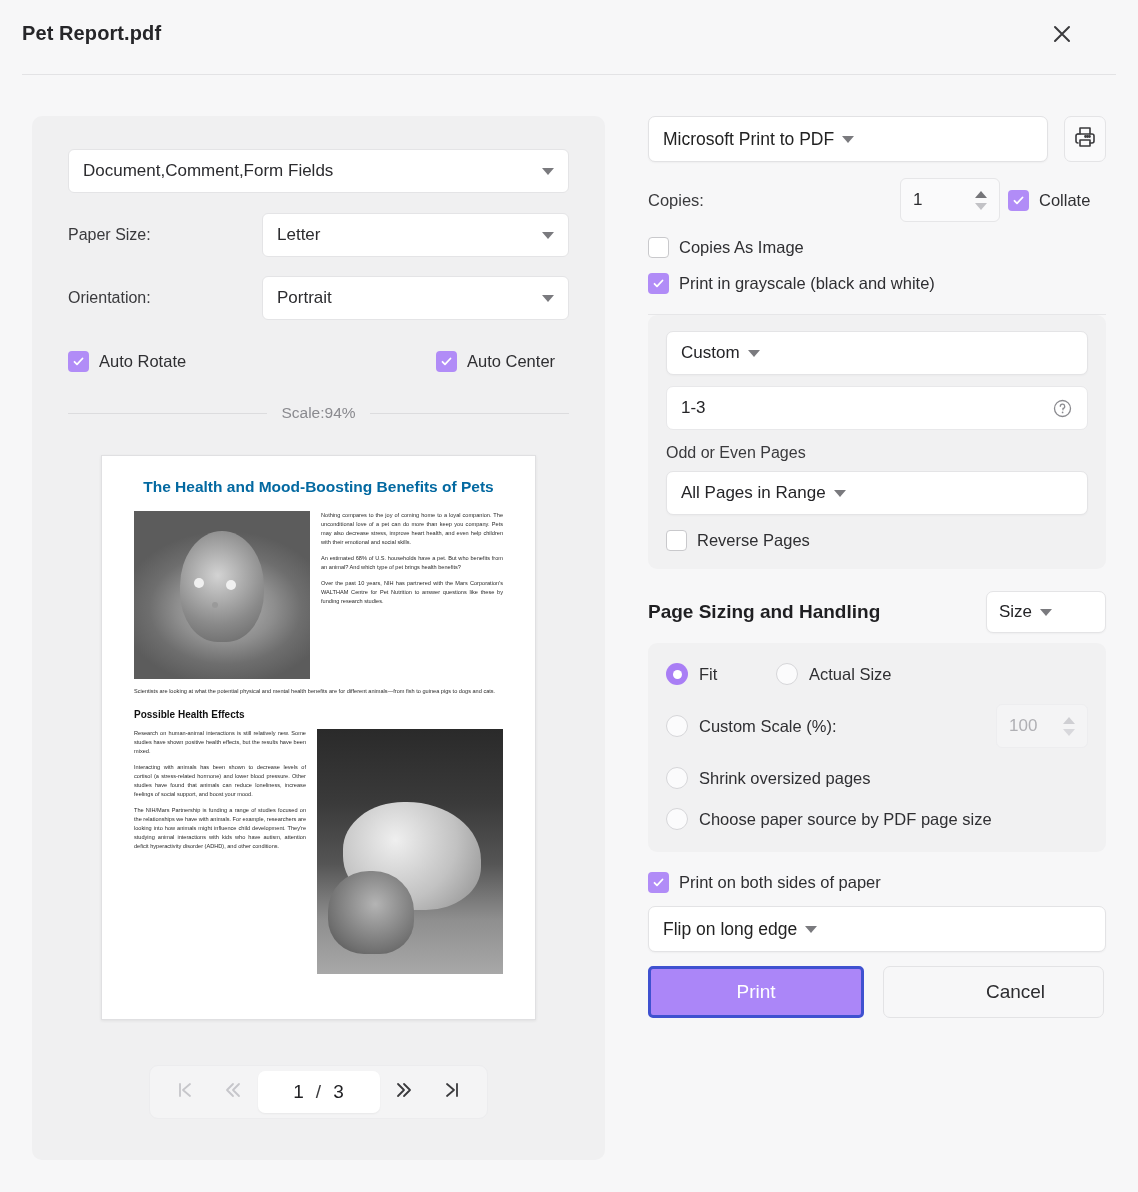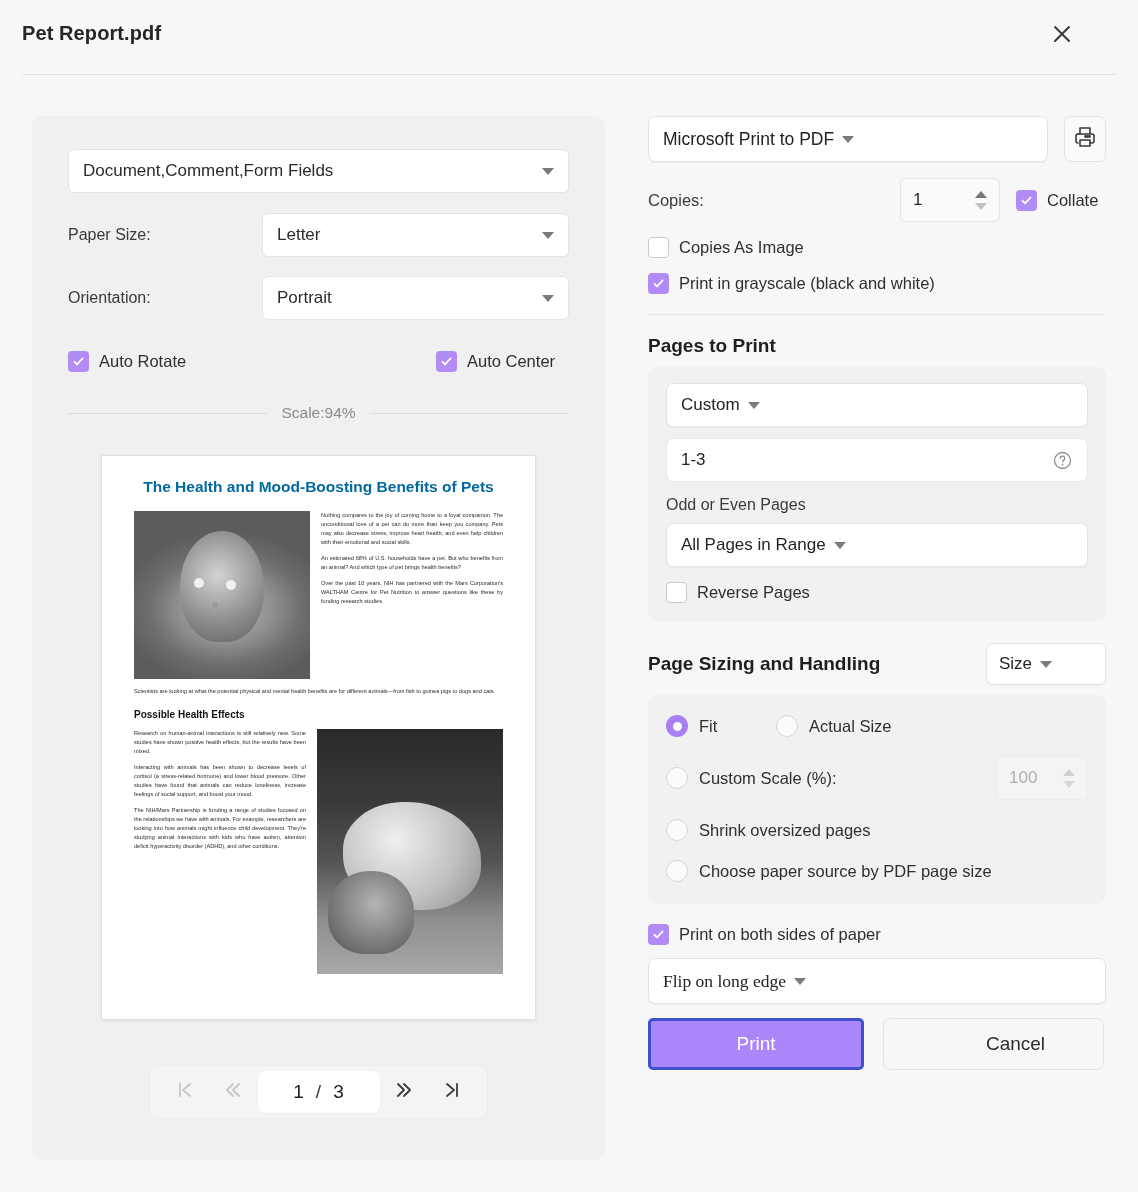--- a/index.html
+++ b/index.html
@@ -250,21 +250,20 @@
 
   .radio-row { display: flex; align-items: center; }
   .radio-line { margin-top: 19px; display: flex; align-items: center; }
 
   .duplex-chk { display: flex; align-items: center; margin-top: 20px; }
   .duplex-dd {
     margin-top: 13px; height: 46px; background: #fff; border: 1px solid #e3e3e5;
     border-radius: 7px; display: flex; align-items: center; padding: 0 14px;
     font-size: 17.5px; color: #222; cursor: pointer;
     box-shadow: 0 1px 2px rgba(0,0,0,.04);
-    font-family: Liberation Serif, serif;
   }
 
   .action-row { display: flex; gap: 19px; margin-top: 14px; }
   .btn-print {
     width: 216px; height: 52px; border-radius: 5px;
     background: #ab86f8; border: 3px solid #3f51d0;
     display: flex; align-items: center; justify-content: center;
     font-size: 19px; color: #ffffff; cursor: pointer;
   }
   .btn-cancel {
@@ -421,21 +420,21 @@
 
   <div class="copies-row">
     <span class="copies-label" style="width:252px;">Copies:</span>
     <div class="spin">
       <span class="val">1</span>
       <span class="arrows">
         <span class="arr-up"></span>
         <span class="arr-dn"></span>
       </span>
     </div>
-    <div style="display:flex;align-items:center;margin-left:16px;">
+    <div style="display:flex;align-items:center;margin-left:8px;">
       <span class="cb on">
         <svg width="13" height="13" viewBox="0 0 13 13">
             <path d="M2.5 6.8 L5 9.3 L10.5 3.5" stroke="#ffffff" stroke-width="1.8" fill="none" stroke-linecap="round" stroke-linejoin="round"></path>
           </svg>
       </span>
       <span class="cb-label">Collate</span>
     </div>
   </div>
 
   <div class="chk-line">
@@ -449,21 +448,20 @@
     <span class="cb on">
       <svg width="13" height="13" viewBox="0 0 13 13">
           <path d="M2.5 6.8 L5 9.3 L10.5 3.5" stroke="#ffffff" stroke-width="1.8" fill="none" stroke-linecap="round" stroke-linejoin="round"></path>
         </svg>
     </span>
     <span class="cb-label">Print in grayscale (black and white)</span>
   </div>
 
   <div class="hr-soft"></div>
 
-  <div class="sec-title">Pages to Print</div>
 
   <div class="group-box">
     <div class="sel-white">
       <span class="dd-text">Custom</span>
       <span class="caret"></span>
     </div>
 
     <div class="range-input">
       <span class="rv">1-3</span>
       <span class="help-ico">

